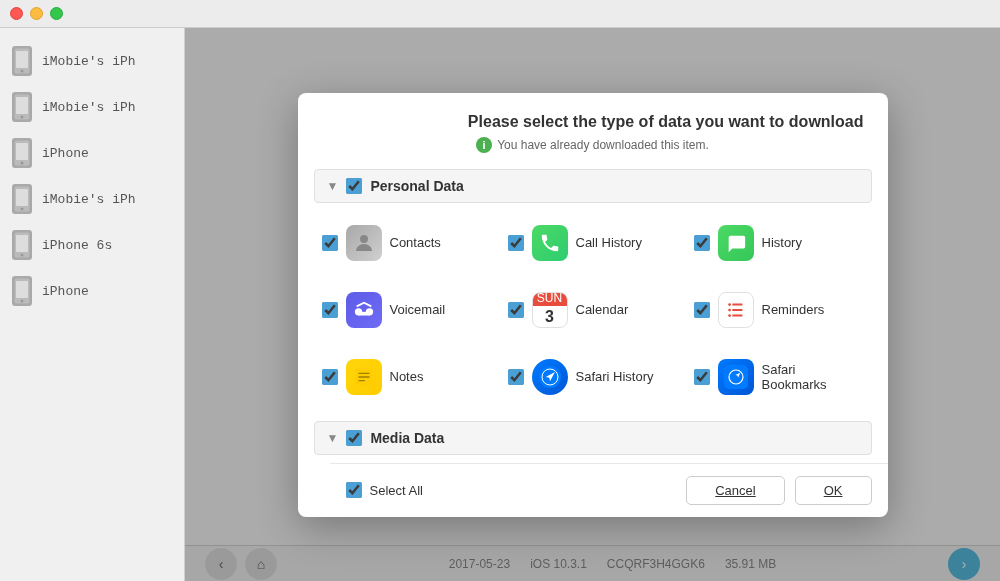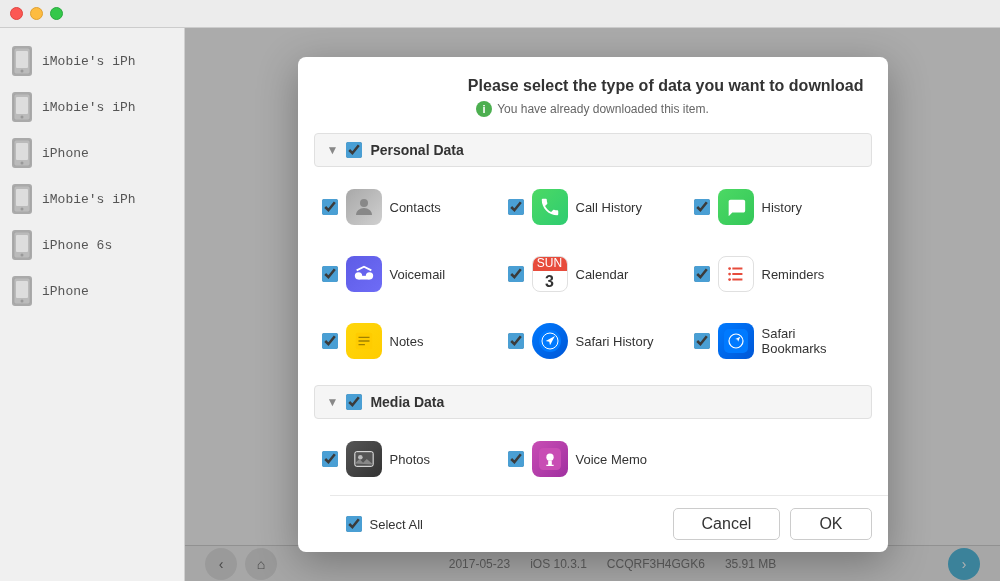--- a/index.html
+++ b/index.html
@@ -256,23 +256,24 @@
       font-size: 13px;
       color: #333;
     }
     .footer-buttons {
       display: flex;
       gap: 10px;
     }
     .btn {
       padding: 6px 28px;
       border-radius: 5px;
-      font-size: 16px;
+      font-size: 13px;
       cursor: pointer;
       border: 1px solid #ccc;
+      text-decoration: underline;
     }
     .btn-cancel {
       background: white;
       color: #333;
     }
     .btn-ok {
       background: white;
       color: #333;
     }
   </style>
@@ -492,47 +493,20 @@
               <span class="item-label">Safari Bookmarks</span>
             </div>
           </div>
 
           <div class="section-header">
             <span class="section-chevron">▼</span>
             <input type="checkbox" class="section-checkbox" checked="" style="">
             <span class="section-label">Media Data</span>
           </div>
 
-          <div class="items-grid">
-
-            <div class="data-item">
-              <input type="checkbox" class="item-checkbox" checked="" style="">
-              <div class="item-icon icon-photos" style="border-radius:8px;">
-                <svg width="22" height="22" viewBox="0 0 24 24" fill="white">
-                  <rect x="2" y="4" width="20" height="16" rx="2" stroke="white" stroke-width="1" fill="#555"></rect>
-                  <circle cx="8" cy="10" r="2.5" fill="#bbb"></circle>
-                  <path d="M2 17l5-5 4 4 4-4 7 6" fill="#888"></path>
-                </svg>
-              </div>
-              <span class="item-label">Photos</span>
-            </div>
-
-            <div class="data-item">
-              <input type="checkbox" class="item-checkbox" checked="" style="">
-              <div class="item-icon icon-voicememo" style="border-radius:8px;">
-                <svg width="22" height="22" viewBox="0 0 24 24" fill="white">
-                  <rect width="24" height="24" rx="5" fill="#c84db4"></rect>
-                  <circle cx="12" cy="10" r="4" fill="white"></circle>
-                  <rect x="10" y="14" width="4" height="5" rx="1" fill="white"></rect>
-                  <line x1="8" y1="19" x2="16" y2="19" stroke="white" stroke-width="1.5"></line>
-                </svg>
-              </div>
-              <span class="item-label">Voice Memo</span>
-            </div>
-          </div>
 
         </div>
 
         <div class="modal-footer">
           <div class="select-all-area">
             <input type="checkbox" class="section-checkbox" checked="" style="">
             <span class="select-all-label">Select All</span>
           </div>
           <div class="footer-buttons">
             <button class="btn btn-cancel">Cancel</button>

